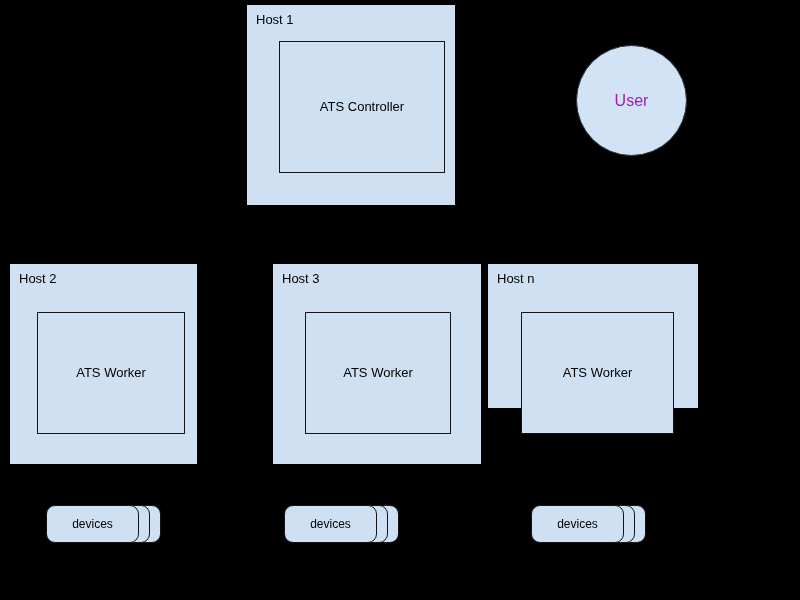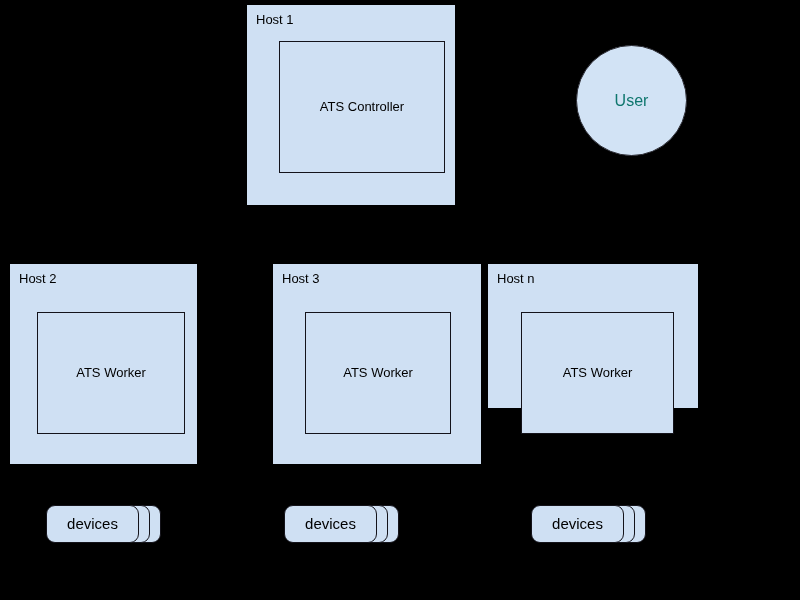--- a/index.html
+++ b/index.html
@@ -63,21 +63,21 @@
     border: 1px solid #2b2b33;
     border-radius: 50%;
     box-sizing: border-box;
     display: flex;
     align-items: center;
     justify-content: center;
   }
   .actor-label {
     font-size: 16px;
     line-height: 18px;
-    color: #0f766e;
+    color: #a21caf;
     white-space: nowrap;
   }
 
   
   .devices-stack {
     position: absolute;
   }
   .devices-layer {
     position: absolute;
     background: #cfe0f3;
@@ -85,21 +85,21 @@
     border-radius: 9px;
     box-sizing: border-box;
     width: 93px;
     height: 38px;
   }
   .devices-layer.back2  { left: 22px; top: 0px; }
   .devices-layer.back1  { left: 11px; top: 0px; }
   .devices-layer.front  { left: 0px;  top: 0px;
                           display: flex; align-items: center; justify-content: center; }
   .devices-label {
-    font-size: 15px;
+    font-size: 12px;
     line-height: 18px;
     color: #000000;
     white-space: nowrap;
   }
 </style>
 </head>
 <body>
 
 <div id="canvas">
 

